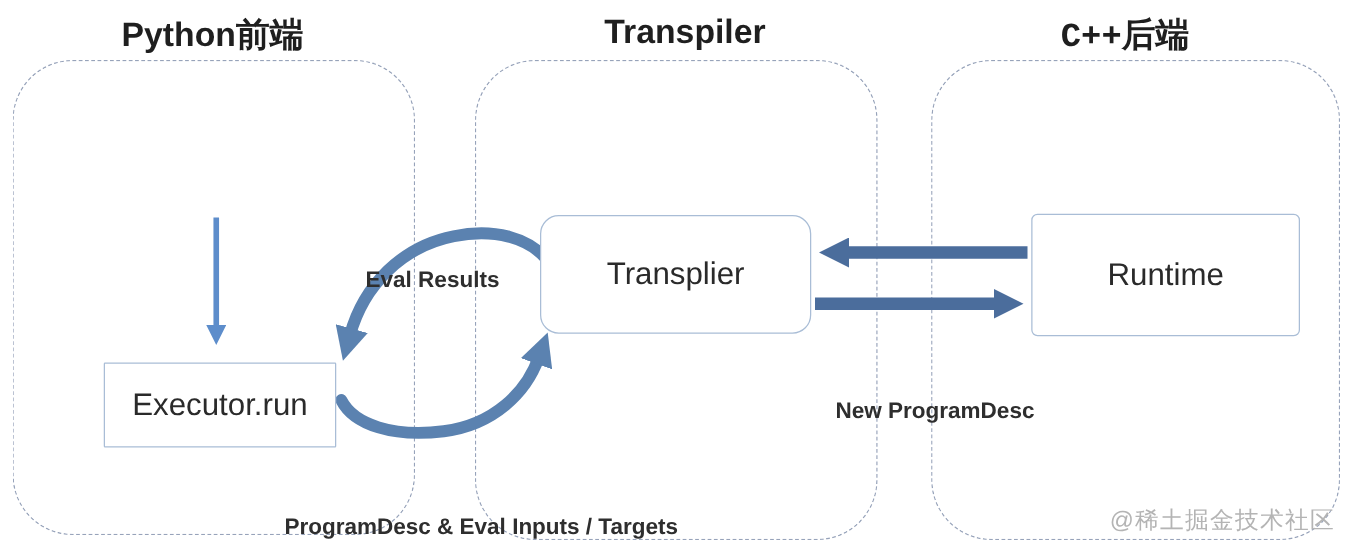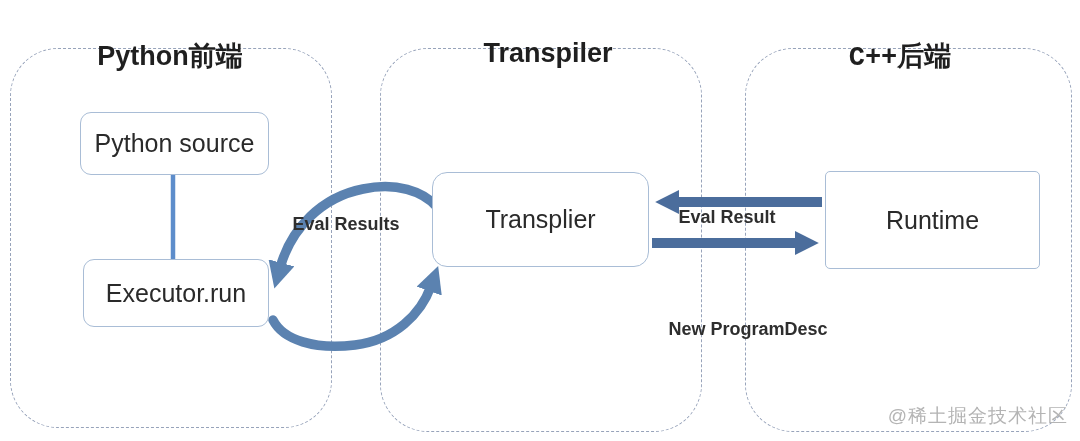--- a/index.html
+++ b/index.html
@@ -12,21 +12,20 @@
   }
   .section-title{
     position:absolute;
     top:10px;
     font-size:27px;
     font-weight:600;
     color:#1f1f1f;
     text-align:center;
     white-space:nowrap;
     transform:translateX(-50%);
-    margin-top:28px;
   }
   .container{
     position:absolute;
     border:1px dashed #97a3ba;
     border-radius:48px;
     background:transparent;
   }
   .node{
     position:absolute;
     background:#ffffff;
@@ -93,23 +92,22 @@
 
     <path d="M437,207 C423,191 396,182 363,189 C322,197 291,228 280,268" stroke="#5b82b0" stroke-width="9.5" fill="none" stroke-linecap="round" marker-end="url(#ah-arc)"></path>
 
     <path d="M273,320 C283,340 315,350 355,345 C395,340 421,314 431,286" stroke="#5b82b0" stroke-width="9.5" fill="none" stroke-linecap="round" marker-end="url(#ah-arc)"></path>
 
     <path d="M822,202 L672,202" stroke="#4b6d9c" stroke-width="10" fill="none" marker-end="url(#ah-h)"></path>
 
     <path d="M652,243 L802,243" stroke="#4b6d9c" stroke-width="10" fill="none" marker-end="url(#ah-h)"></path>
   </svg>
 
-  <div class="node" style="left:80px;top:112px;width:187px;height:61px;border-radius:11px;">Python source</div>
-  <div class="node" style="left:83px;top:259px;width:184px;height:66px;border-radius:11px;">Executor.run</div>
+  <div class="node" style="left:83px;top:290px;width:184px;height:66px;border-radius:1px;">Executor.run</div>
   <div class="node" style="left:432px;top:172px;width:215px;height:93px;border-radius:15px;">Transplier</div>
   <div class="node" style="left:825px;top:171px;width:213px;height:96px;border-radius:5px;">Runtime</div>
 
   <div class="arrow-label" style="left:346px;top:176px;">Eval Results</div>
-  <div class="arrow-label" style="left:727px;top:169px;">Eval Result</div>
+  <div class="arrow-label" style="left:385px;top:374px;">ProgramDesc &amp; Eval Inputs / Targets</div>
   <div class="arrow-label" style="left:748px;top:281px;">New ProgramDesc</div>
 
   <div class="watermark">@稀土掘金技术社区</div>
 </div>
 
 </body></html>

